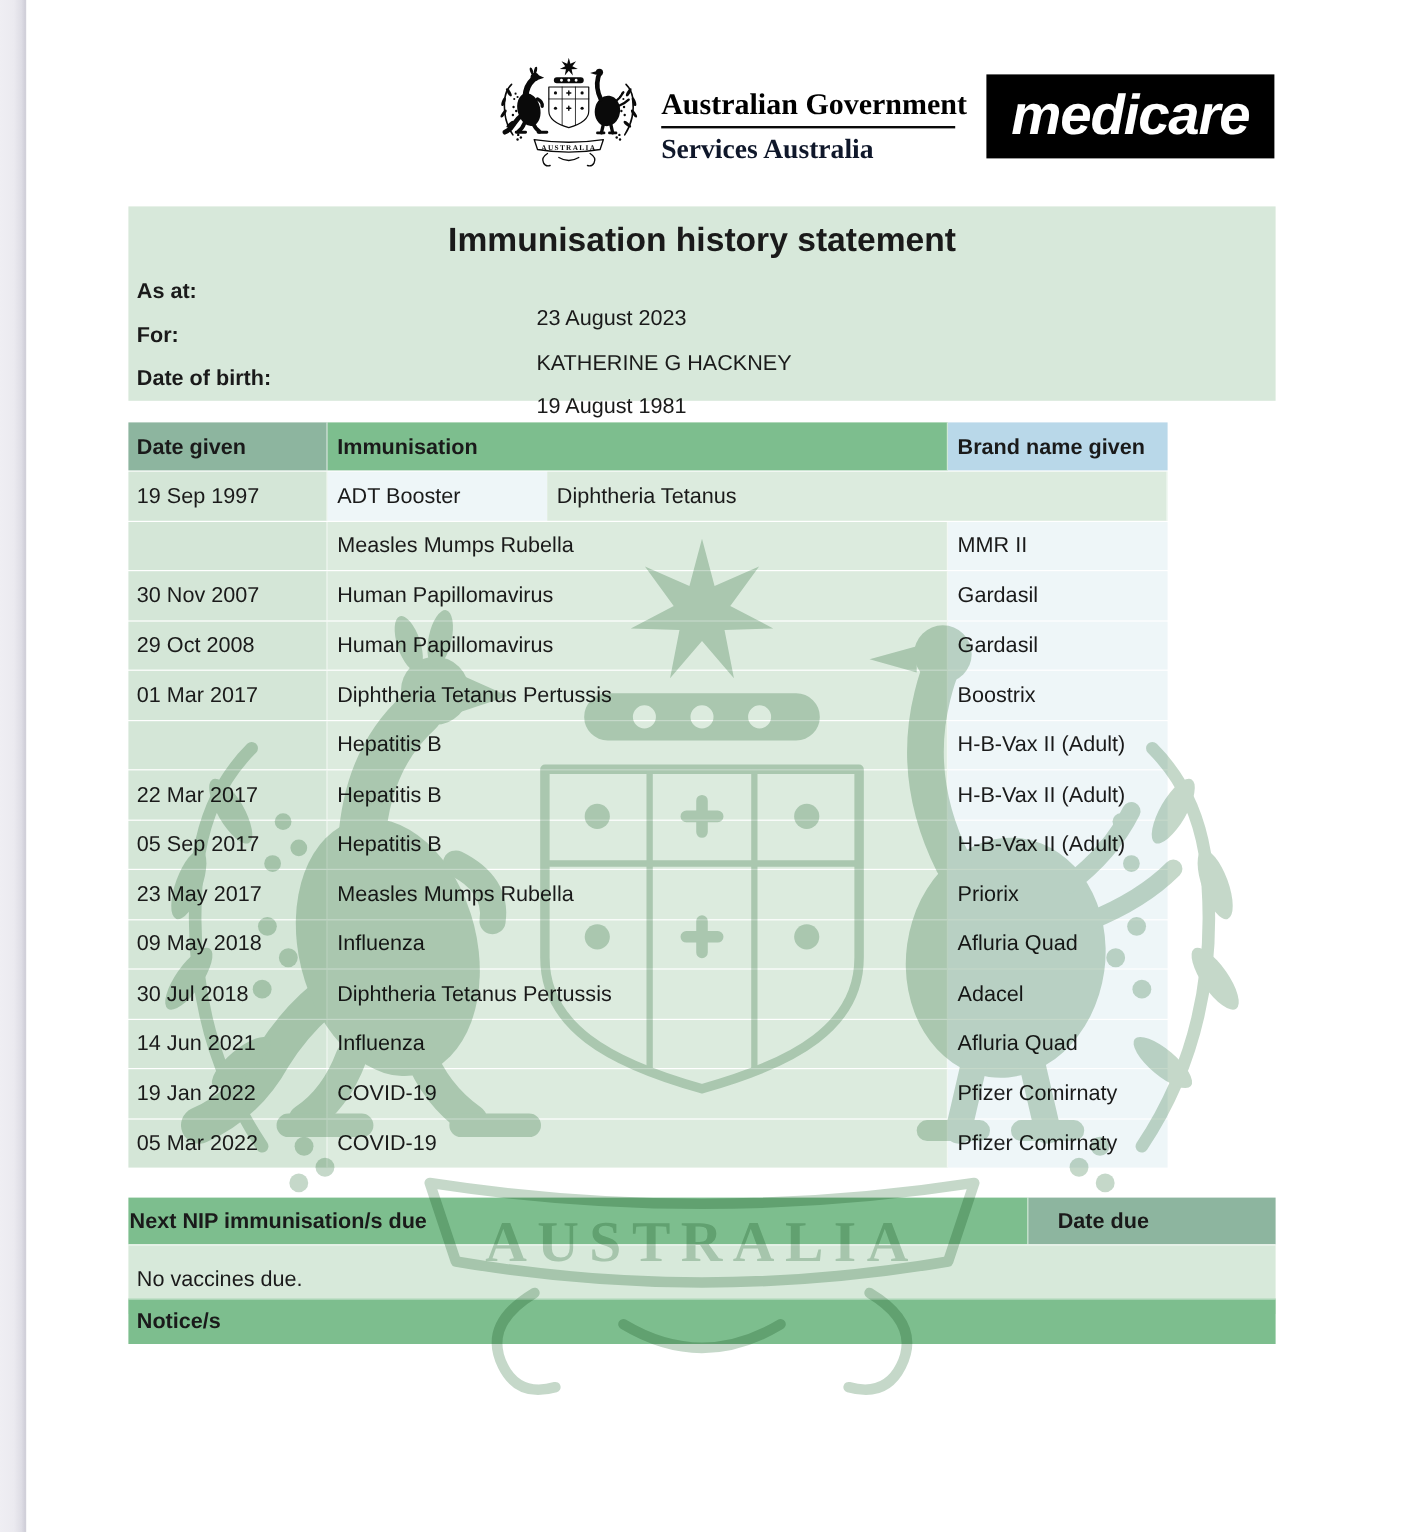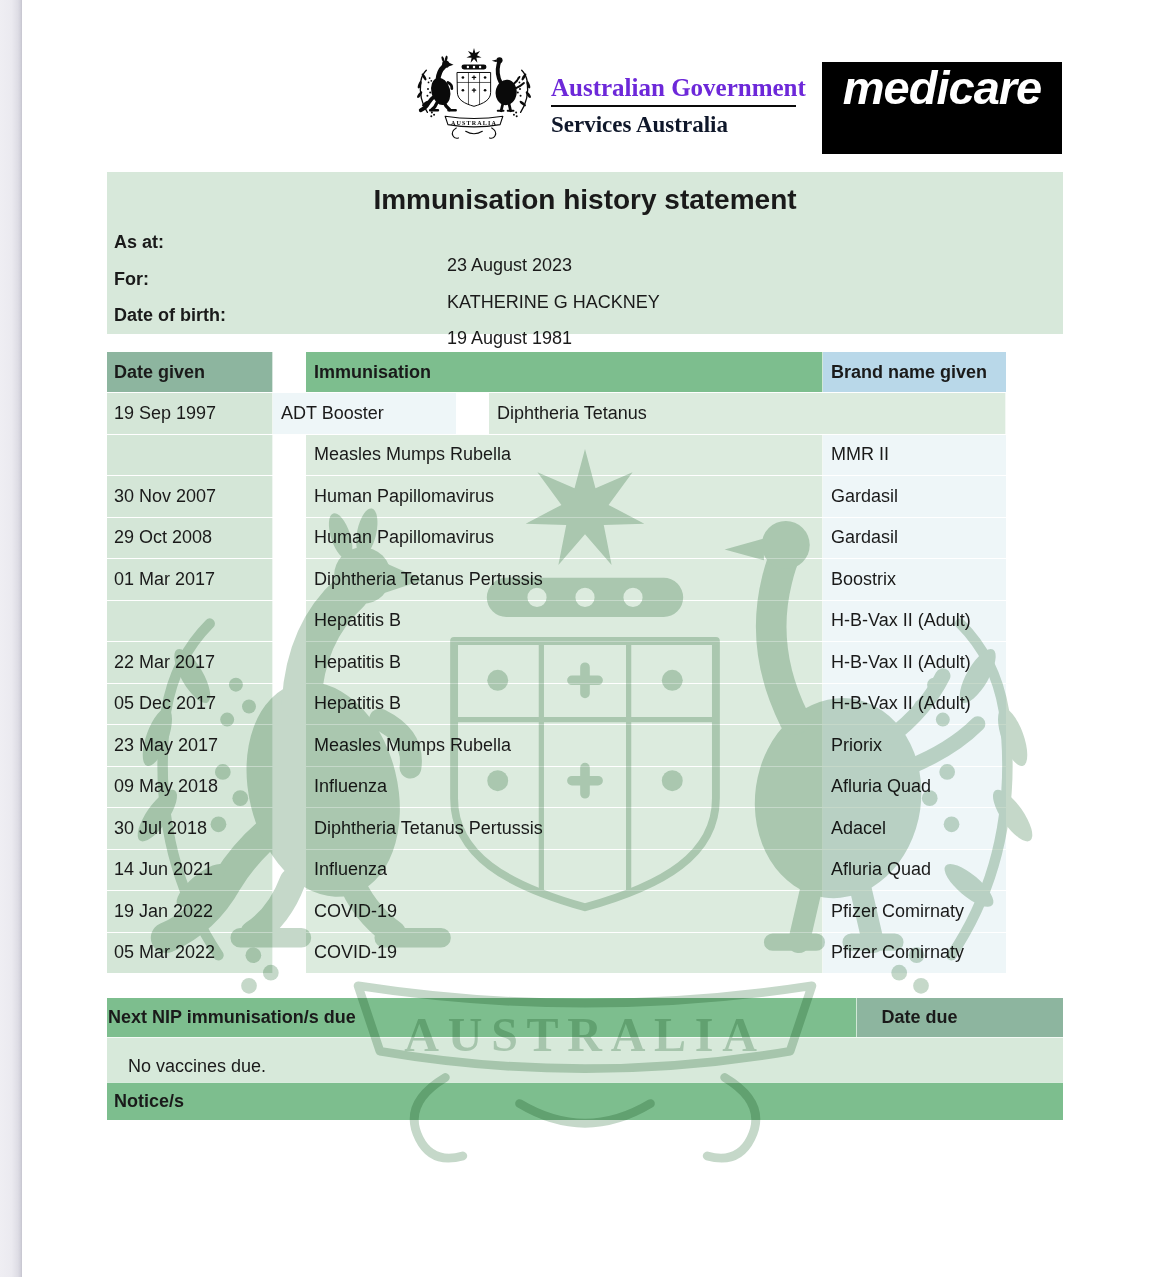--- a/index.html
+++ b/index.html
@@ -12,59 +12,59 @@
   body{background:#fff; font-family:"Liberation Sans",sans-serif; color:var(--text,#1a1a1a);}
   .viewport{position:relative; width:1170px; height:1277px; background:#fff; overflow:hidden;}
   .page-edge{position:absolute; left:0; top:0; width:22px; height:100%;
     background:linear-gradient(to right,#efeef3 0%,#ebeaf0 55%,#dedde5 85%,#cfced8 100%);
     border-right:1px solid #c9c8d2;}
   .page{position:absolute; left:22px; top:0; right:0; bottom:0; background:#fff;}
 
   
   .crest-header{position:absolute; left:391px; top:44px; width:122px; height:98px; color:#0a0a0a;}
   .gov-text{position:absolute; left:529px; top:74px; width:300px;}
-  .gov-line1{font-family:"Liberation Serif",serif; font-weight:bold; font-size:25px; line-height:28px; color:#6d28d9;}
+  .gov-line1{font-family:"Liberation Serif",serif; font-weight:bold; font-size:25px; line-height:28px; color:#000000;}
   .gov-rule{width:245px; height:2px; background:#0a0a0a; margin-top:3px;}
   .gov-line2{font-family:"Liberation Serif",serif; font-weight:bold; font-size:23px; line-height:26px; margin-top:5px; color:#0f172a;}
-  .medicare{position:absolute; left:800px; top:62px; width:240px; height:92px; background:var(--medicare-bg,#000);
-    display:flex; justify-content:center;}
+  .medicare{position:absolute; left:800px; top:62px; width:240px; height:70px; background:var(--medicare-bg,#000);
+    display:flex; align-items:center; justify-content:center;}
   .medicare span{color:#fff; font-style:italic; font-weight:bold; font-size:47px; letter-spacing:-1px; transform:translateY(-2px);}
 
   
   .title-panel{position:absolute; left:85px; top:172px; width:956px; height:162px; background:var(--panel-green,#d7e8da);}
   .title-panel h1{font-size:28px; font-weight:bold; text-align:center; padding-top:12px;}
   .field{position:absolute; left:7px; height:22px; font-size:18px; width:940px;}
   .field .label{font-weight:bold;}
   .field .value{position:absolute; left:333px; top:0; font-weight:normal;margin-top:23px;}
   .f1{top:60px;} .f2{top:97px;} .f3{top:133px;}
 
   
   .history{position:absolute; left:85px; top:352px; width:956px;}
   .hrow{display:flex; width:956px;}
   .hcell{display:flex; align-items:center; font-size:18px;}
   .c-date{width:166px; padding-left:7px; border-right:1px solid rgba(255,255,255,.65);}
-  .c-imm{width:517px; padding-left:8px; border-right:1px solid rgba(255,255,255,.65);margin-left:33px;}
+  .c-imm{width:517px; padding-left:8px; border-right:1px solid rgba(255,255,255,.65);}
   .c-brand{width:183px; padding-left:8px;}
   .head .hcell{height:40px; font-weight:bold;}
   .head .c-date{background:var(--header-grey-green,#8db59f);}
   .head .c-imm{background:var(--header-green,#7dbe8e);}
   .head .c-brand{background:var(--header-blue,#b9d8e9);}
   .t-row{display:flex; width:956px; height:41.5px; border-top:1px solid rgba(255,255,255,.7);}
   .t-row .c-date{background:var(--cell-green-dark,#d4e6d7);}
   .t-row .c-imm{background:var(--cell-green,#dcebde);}
   .t-row .c-brand{background:var(--cell-blue,#eef6f8);}
 
   
   .next-head{position:absolute; left:85px; top:998px; width:956px; height:39px; display:flex;}
   .next-head .left{width:773px; background:var(--header-green,#7dbe8e); display:flex; align-items:center;
     padding-left:1px; font-weight:bold; font-size:18px; border-right:1px solid rgba(255,255,255,.65);}
   .next-head .right{width:211px; background:var(--header-grey-green,#8db59f); display:flex; align-items:center;
     padding-left:24px; font-weight:bold; font-size:18px;}
   .next-status{position:absolute; left:85px; top:1037px; width:956px; height:58px; background:var(--status-green,#d7e9da);
-    display:flex; align-items:center; padding-left:21px; font-size:18px; border-top:1px solid rgba(255,255,255,.7);}
+    display:flex; align-items:center; padding-left:7px; font-size:18px; border-top:1px solid rgba(255,255,255,.7);}
   .notices{position:absolute; left:85px; top:1082px; width:956px; height:38px; background:var(--header-green,#7dbe8e);
     display:flex; align-items:center; padding-left:7px; font-weight:bold; font-size:18px; border-top:1px solid rgba(255,255,255,.7);}
 
   
   .watermark{position:absolute; left:83px; top:430px; width:960px; height:745px;
     color:var(--watermark-green,#7da887); mix-blend-mode:multiply; opacity:.45; pointer-events:none; z-index:3;}
   .banner-text{font-family:"Liberation Serif",serif; font-weight:bold; font-size:11px; letter-spacing:2px; fill:currentColor;}
   .defs-svg{position:absolute; width:0; height:0; overflow:hidden;}
 </style>
 </head>
@@ -224,21 +224,21 @@
         <div class="hcell c-date"></div>
         <div class="hcell c-imm">Hepatitis B</div>
         <div class="hcell c-brand">H-B-Vax II (Adult)</div>
       </div>
         <div class="t-row">
         <div class="hcell c-date">22 Mar 2017</div>
         <div class="hcell c-imm">Hepatitis B</div>
         <div class="hcell c-brand">H-B-Vax II (Adult)</div>
       </div>
         <div class="t-row">
-        <div class="hcell c-date">05 Dec 2017</div>
+        <div class="hcell c-date">05 Sep 2017</div>
         <div class="hcell c-imm">Hepatitis B</div>
         <div class="hcell c-brand">H-B-Vax II (Adult)</div>
       </div>
         <div class="t-row">
         <div class="hcell c-date">23 May 2017</div>
         <div class="hcell c-imm">Measles Mumps Rubella</div>
         <div class="hcell c-brand">Priorix</div>
       </div>
         <div class="t-row">
         <div class="hcell c-date">09 May 2018</div>

